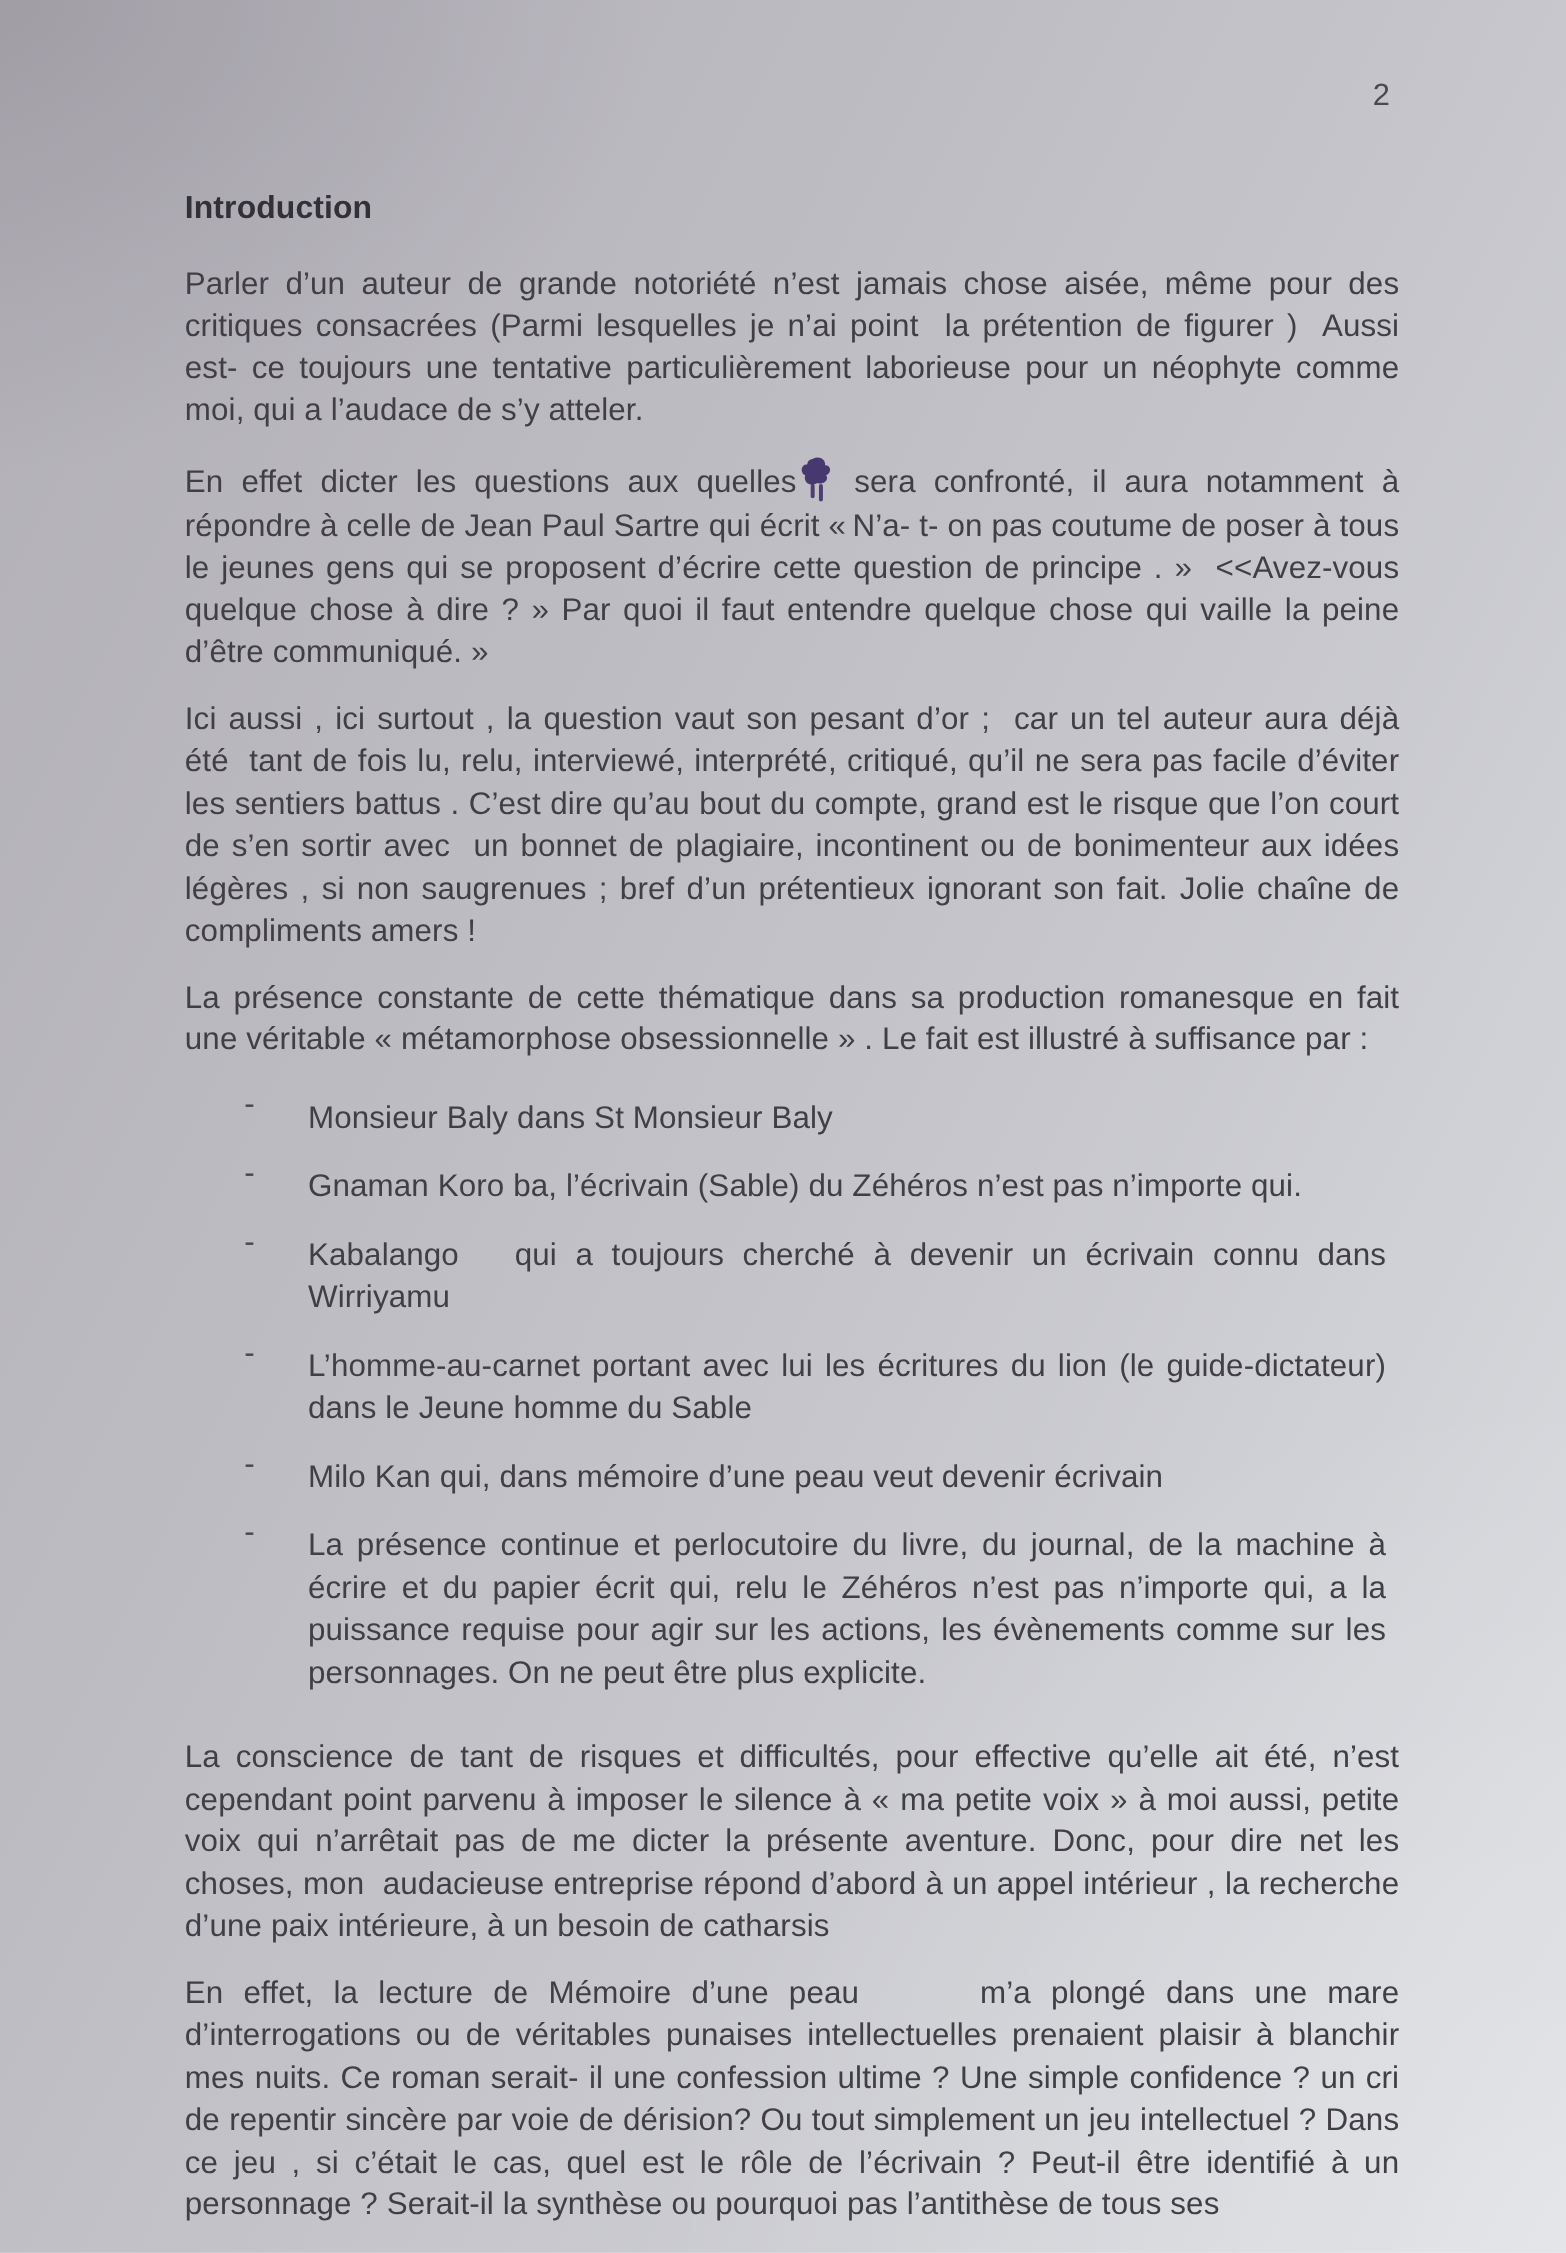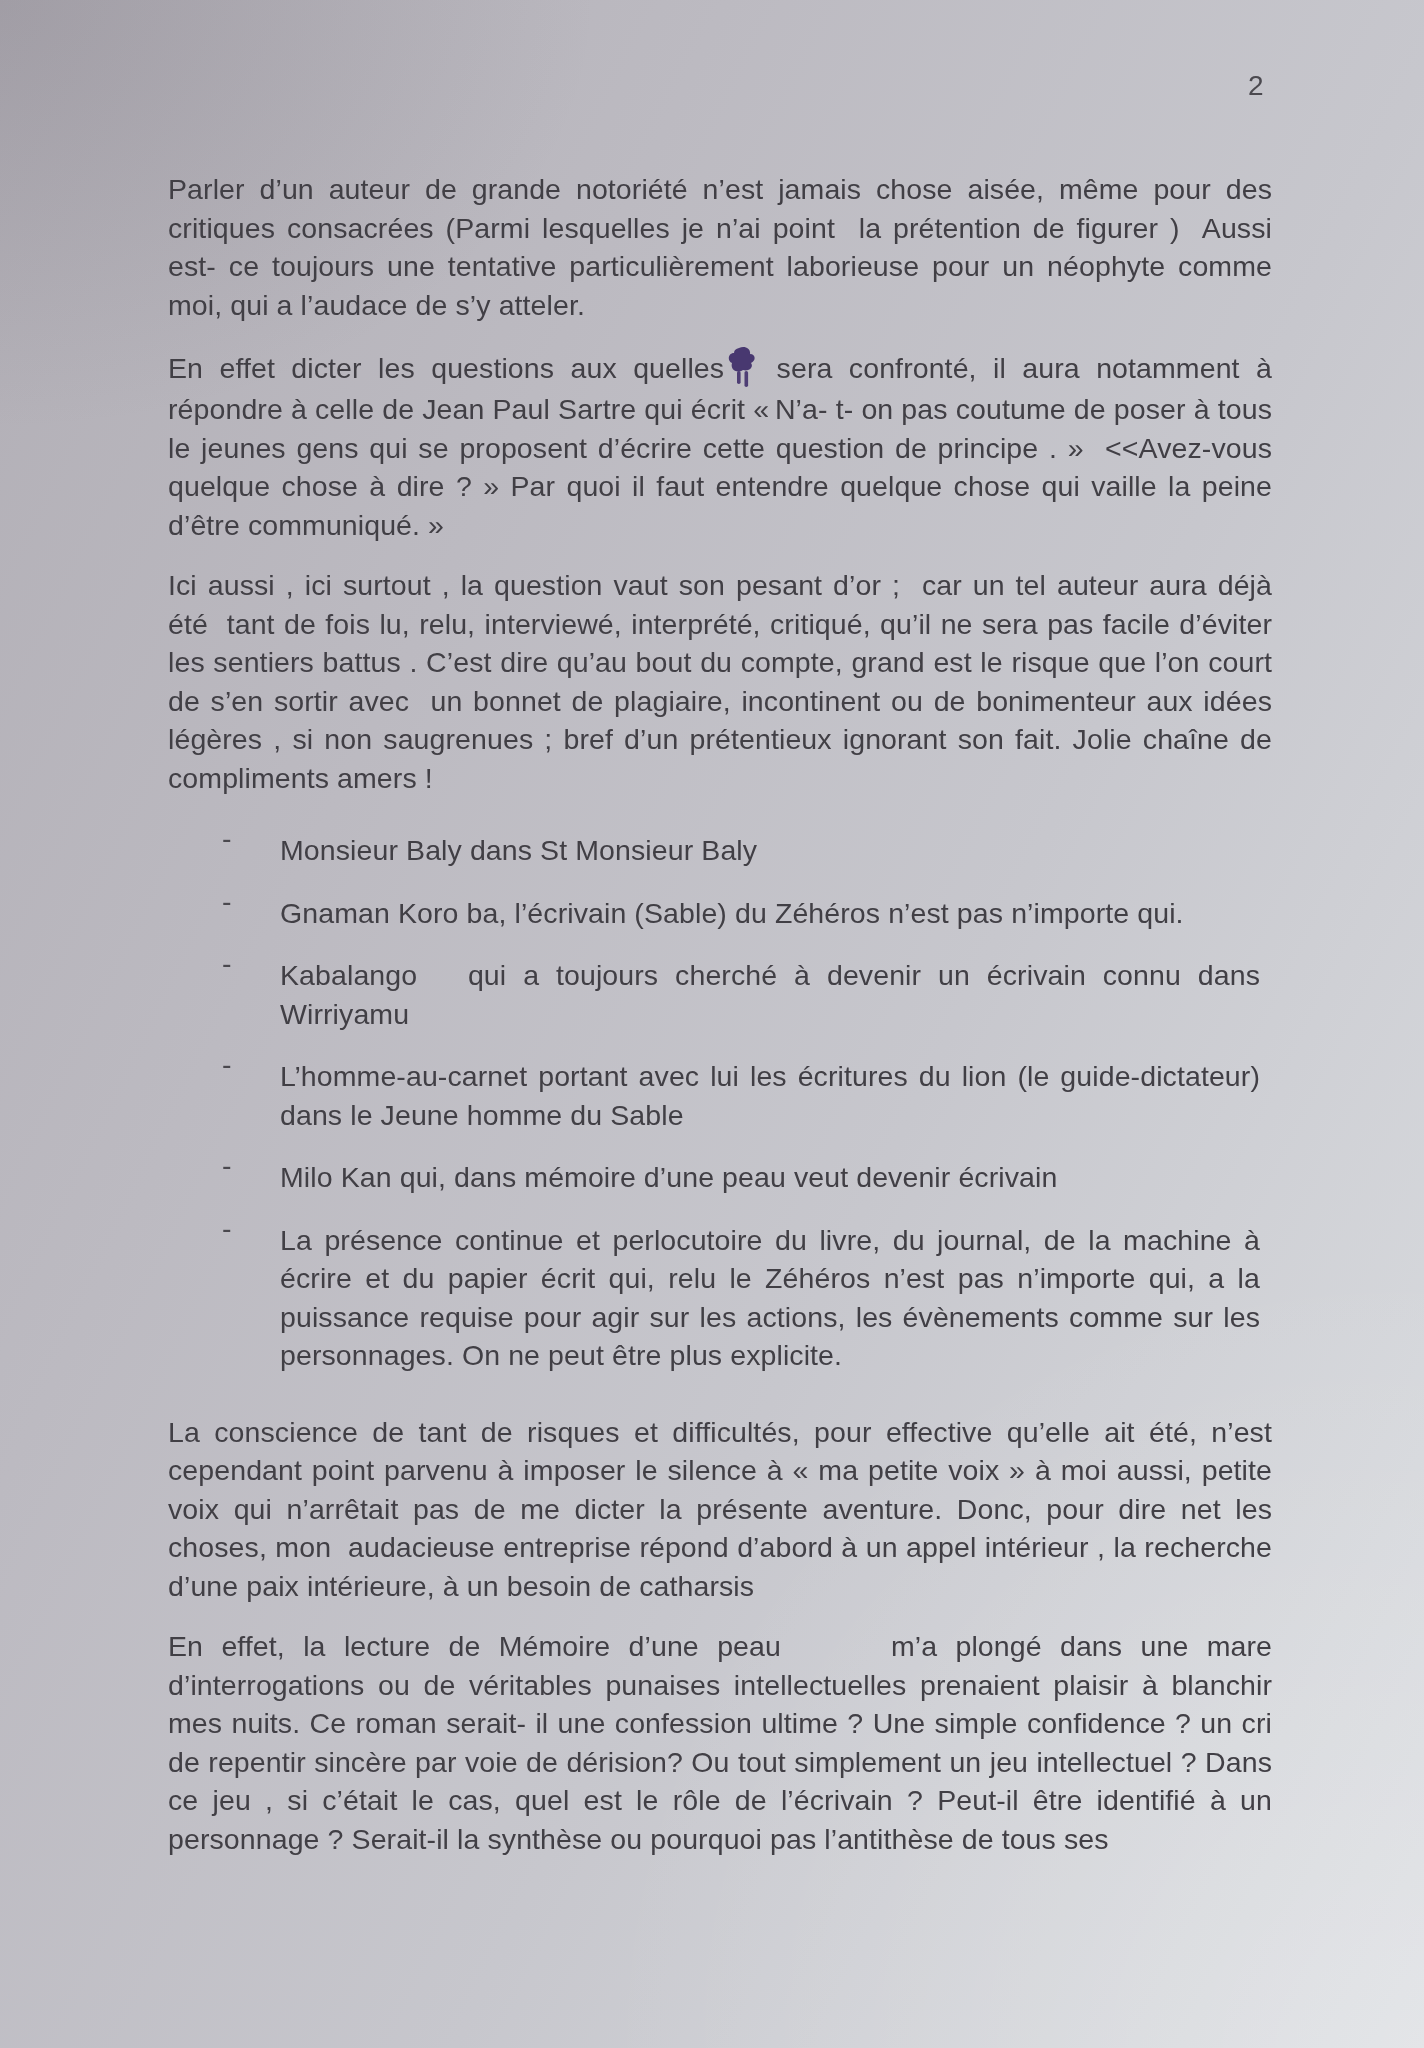--- a/index.html
+++ b/index.html
@@ -40,32 +40,34 @@
 </style>
 </head>
 <body>
 
 <div class="page">
 
   <div class="page-number">2</div>
 
   <div class="content">
 
+    <h2 class="heading">Introduction</h2>
 
     <p class="para">Parler d’un auteur de grande notoriété n’est jamais chose aisée, même pour des critiques consacrées (Parmi lesquelles je n’ai point&nbsp; la prétention de figurer )&nbsp; Aussi est- ce toujours une tentative particulièrement laborieuse pour un néophyte comme moi, qui a l’audace de s’y atteler.</p>
 
     <p class="para"><span>En effet dicter les questions aux quelles</span><span class="ink-mark"><svg width="32" height="44" viewBox="0 0 32 44" xmlns="http://www.w3.org/2000/svg">
             <path d="M13 2 C19 -1 25 3 24 8 C30 8 30 15 25 17 C28 21 23 26 17 24 C11 28 4 24 6 17 C1 15 2 7 8 7 C8 4 10 3 13 2 Z" fill="#41306c" opacity="0.95"></path>
             <rect x="11" y="25" width="3.6" height="13" rx="1.8" fill="#41306c" opacity="0.9"></rect>
             <rect x="18.5" y="25" width="3.6" height="16" rx="1.8" fill="#41306c" opacity="0.9"></rect>
           </svg></span><span> sera confronté, il aura notamment à répondre à celle de Jean Paul Sartre qui écrit « N’a- t- on pas coutume de poser à tous le jeunes gens qui se proposent d’écrire cette question de principe . »&nbsp; &lt;&lt;Avez-vous quelque chose à dire ? » Par quoi il faut entendre quelque chose qui vaille la peine d’être communiqué. »</span></p>
 
     <p class="para">Ici aussi , ici surtout , la question vaut son pesant d’or ;&nbsp; car un tel auteur aura déjà été&nbsp; tant de fois lu, relu, interviewé, interprété, critiqué, qu’il ne sera pas facile d’éviter les sentiers battus . C’est dire qu’au bout du compte, grand est le risque que l’on court de s’en sortir avec&nbsp; un bonnet de plagiaire, incontinent ou de bonimenteur aux idées légères , si non saugrenues ; bref d’un prétentieux ignorant son fait. Jolie chaîne de compliments amers !</p>
 
 
+    <p class="para tight">La présence constante de cette thématique dans sa production romanesque en fait une véritable « métamorphose obsessionnelle » . Le fait est illustré à suffisance par :</p>
 
     <div class="booklist">
       <div class="row">
         <span class="bullet-dash">-</span>
         <p class="bullet-text">Monsieur Baly dans St Monsieur Baly</p>
       </div>
       <div class="row">
         <span class="bullet-dash">-</span>
         <p class="bullet-text">Gnaman Koro ba, l’écrivain (Sable) du Zéhéros n’est pas n’importe qui.</p>
       </div>

